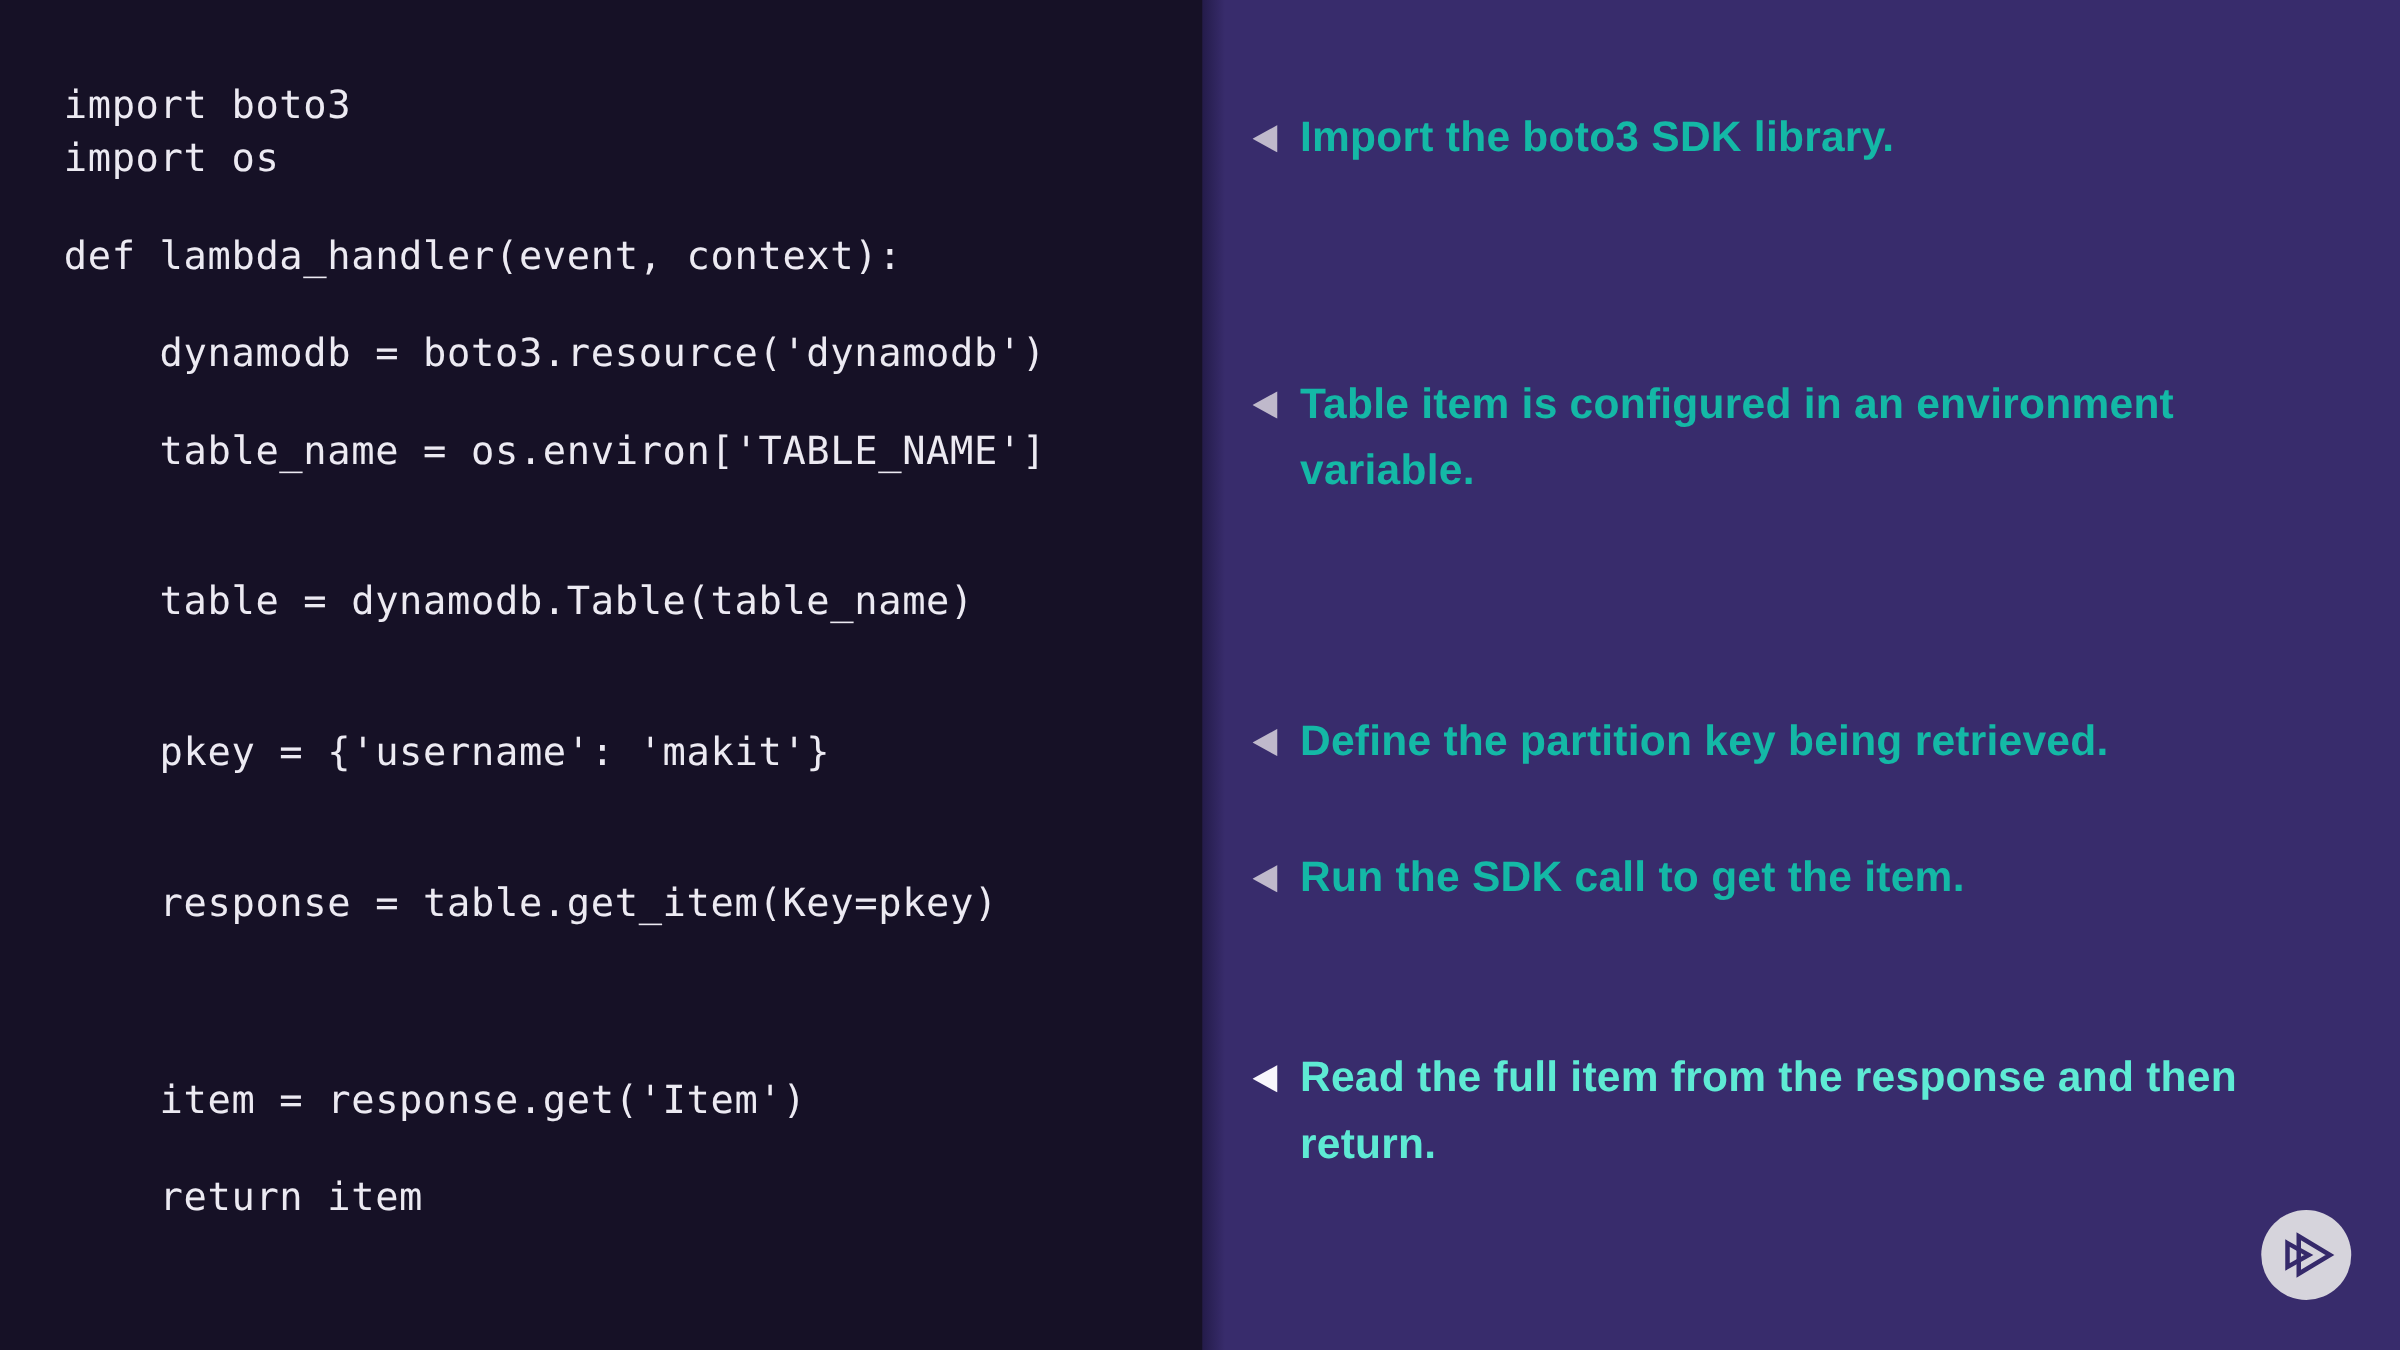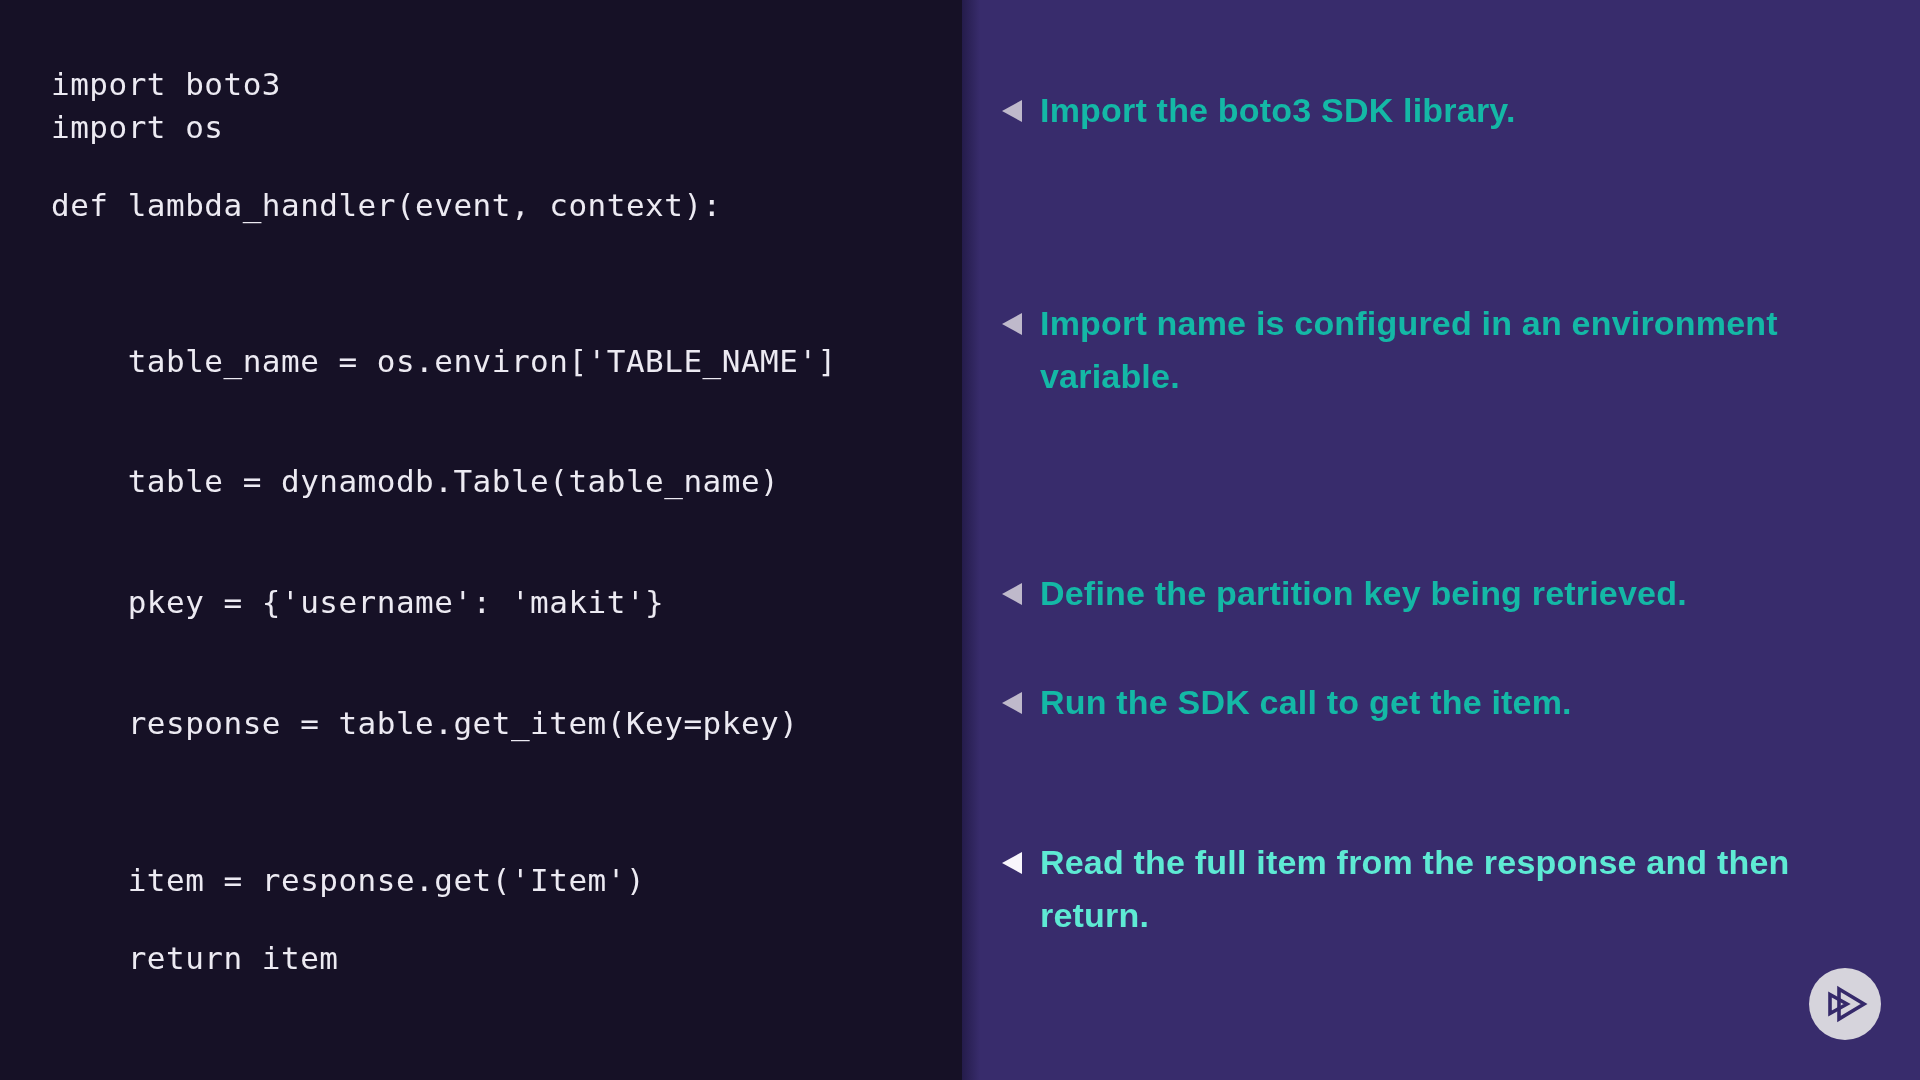--- a/index.html
+++ b/index.html
@@ -83,20 +83,21 @@
 </style>
 </head>
 <body>
 
 <div class="page">
 
   <div class="code-panel">
     <div class="code-line" style="top:63px">import boto3</div>
     <div class="code-line" style="top:106px">import os</div>
     <div class="code-line" style="top:184px">def lambda_handler(event, context):</div>
+    <div class="code-line" style="top:262px">    dynamodb = boto3.resource('dynamodb')</div>
     <div class="code-line" style="top:340px">    table_name = os.environ['TABLE_NAME']</div>
     <div class="code-line" style="top:460px">    table = dynamodb.Table(table_name)</div>
     <div class="code-line" style="top:581px">    pkey = {'username': 'makit'}</div>
     <div class="code-line" style="top:702px">    response = table.get_item(Key=pkey)</div>
     <div class="code-line" style="top:859px">    item = response.get('Item')</div>
     <div class="code-line" style="top:937px">    return item</div>
   </div>
 
   <div class="notes-panel">
     <div class="edge-shadow"></div>
@@ -110,21 +111,21 @@
       <span class="note-text">Import the boto3 SDK library.</span>
     </div>
 
 
     <div class="note" style="top:297px">
       <span class="tri">
         <svg viewBox="0 0 10 11" preserveAspectRatio="none">
             <path d="M10 0 L0 5.5 L10 11 Z" fill="#bfb9cb"></path>
           </svg>
       </span>
-      <span class="note-text">Import name is configured in an environment variable.</span>
+      <span class="note-text">Table item is configured in an environment variable.</span>
     </div>
 
 
     <div class="note" style="top:567px">
       <span class="tri">
         <svg viewBox="0 0 10 11" preserveAspectRatio="none">
             <path d="M10 0 L0 5.5 L10 11 Z" fill="#bfb9cb"></path>
           </svg>
       </span>
       <span class="note-text">Define the partition key being retrieved.</span>

